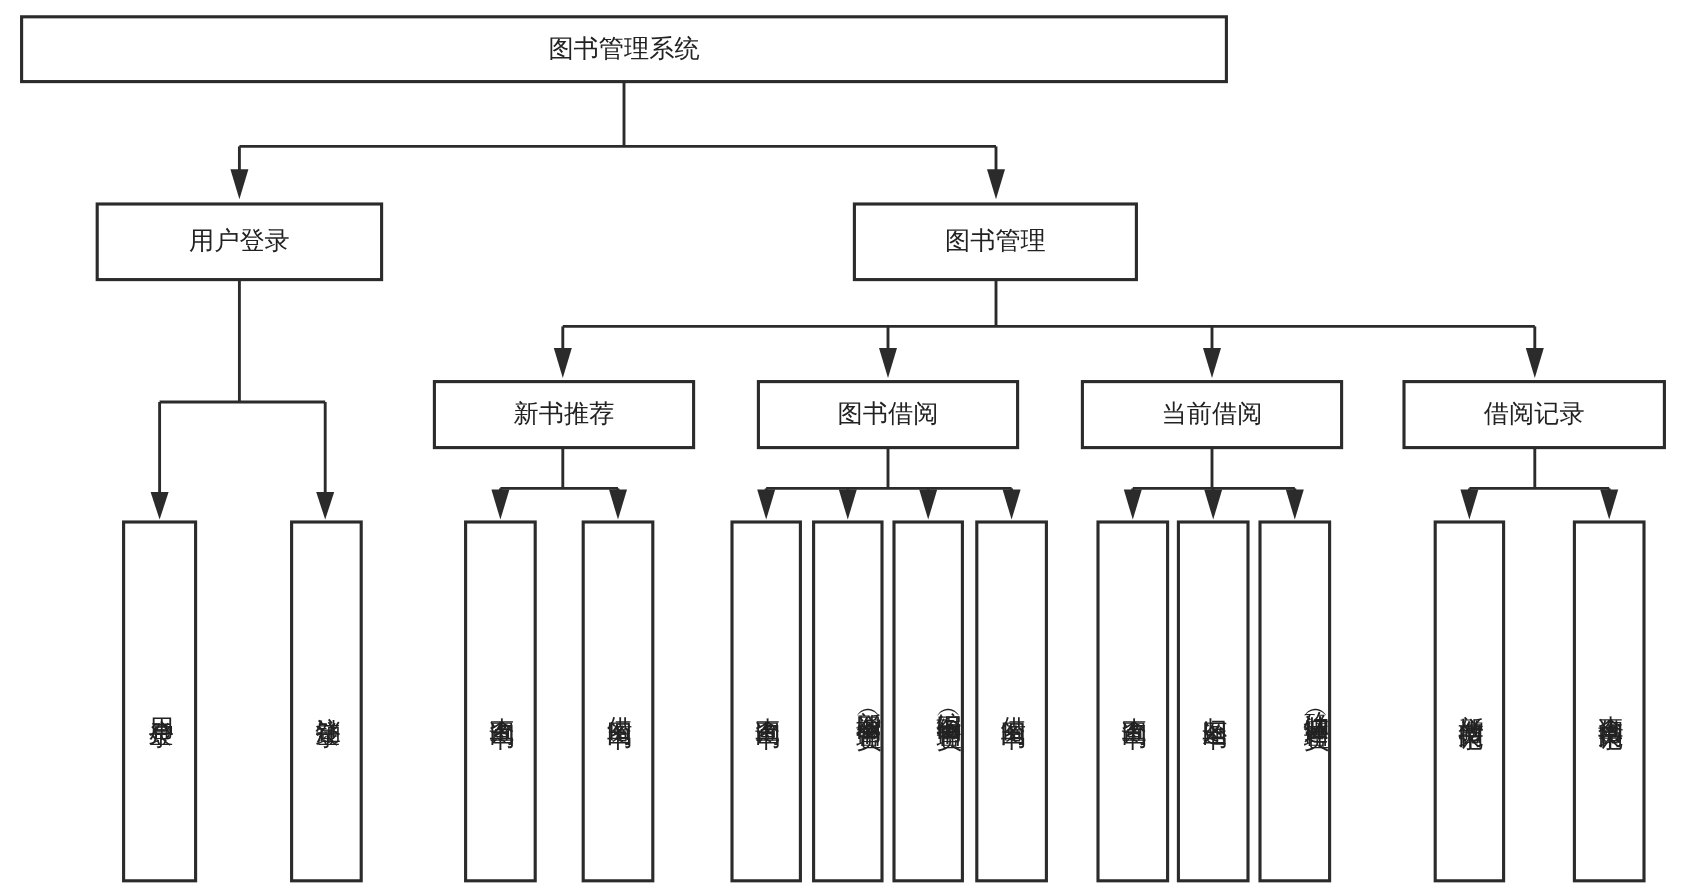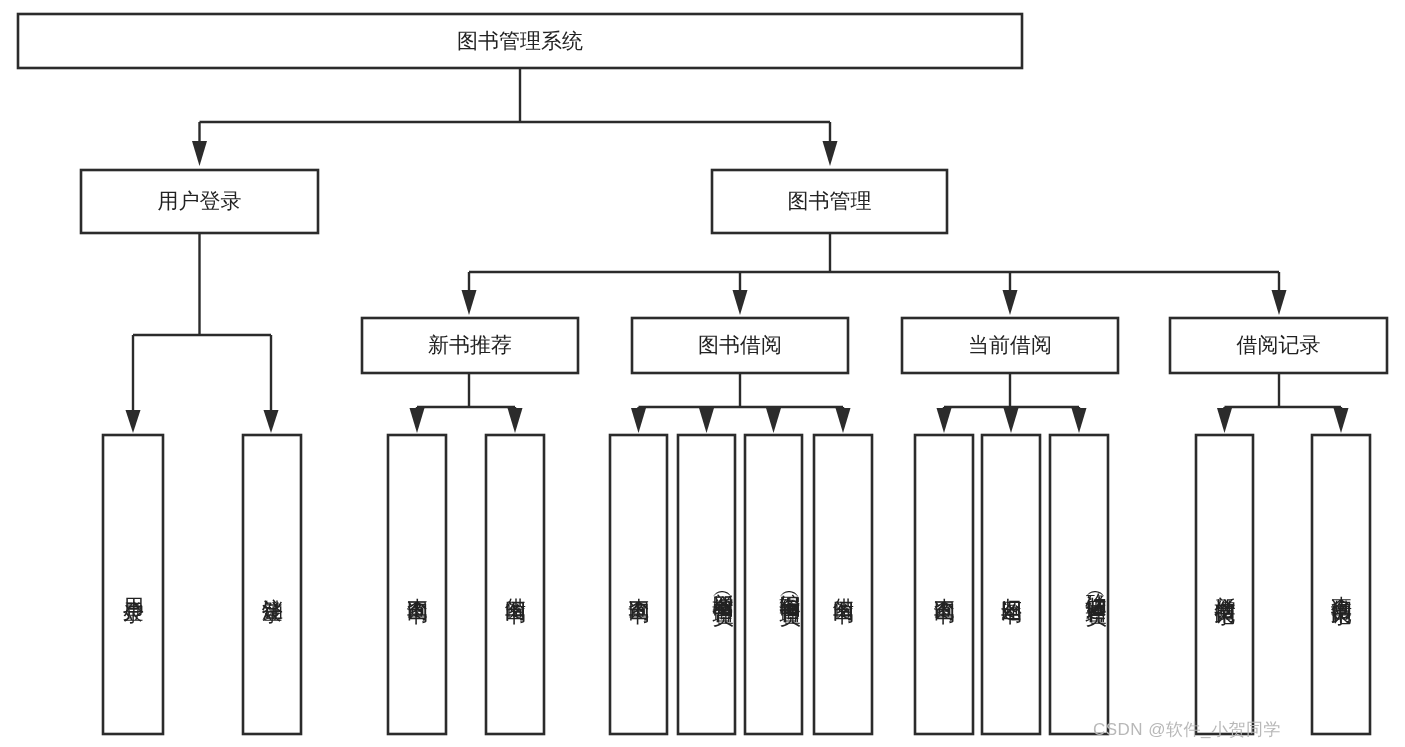--- a/index.html
+++ b/index.html
@@ -211,14 +211,13 @@
   <div class="node-label-v" style="left:610px;  top:435px; width:57px; height:299px;">查询图书</div>
   <div class="node-label-v" style="left:678px;  top:435px; width:57px; height:299px; align-items:flex-start;">新增图书（管理员）</div>
   <div class="node-label-v" style="left:745px;  top:435px; width:57px; height:299px; align-items:flex-start;">编辑图书（管理员）</div>
   <div class="node-label-v" style="left:814px;  top:435px; width:58px; height:299px;">借阅图书</div>
   <div class="node-label-v" style="left:915px;  top:435px; width:58px; height:299px;">查询图书</div>
   <div class="node-label-v" style="left:982px;  top:435px; width:58px; height:299px;">归还图书</div>
   <div class="node-label-v" style="left:1050px; top:435px; width:58px; height:299px; align-items:flex-start;">确认归还（管理员）</div>
   <div class="node-label-v" style="left:1196px; top:435px; width:57px; height:299px;">新增借阅记录</div>
   <div class="node-label-v" style="left:1312px; top:435px; width:58px; height:299px;">查询借阅记录</div>
 
-  <div class="watermark">CSDN @软件_小贺同学</div>
 </div>
 
 </body></html>

